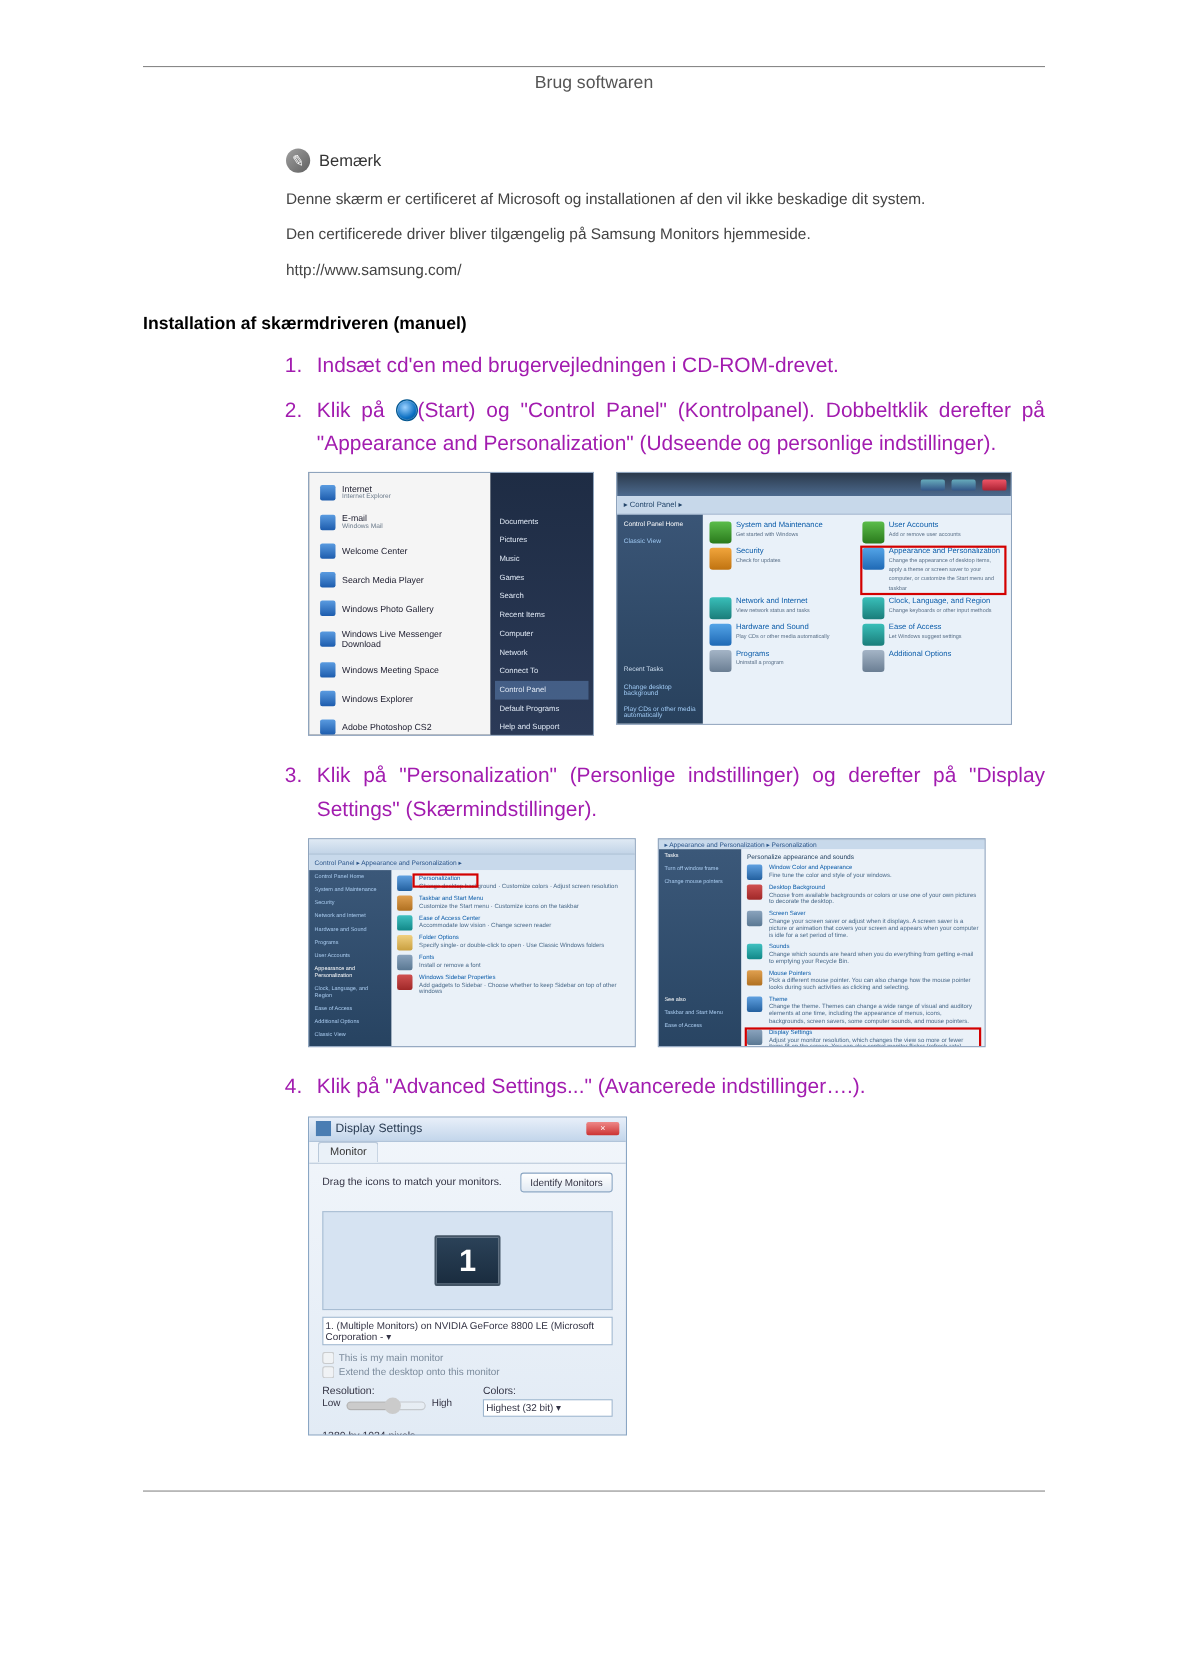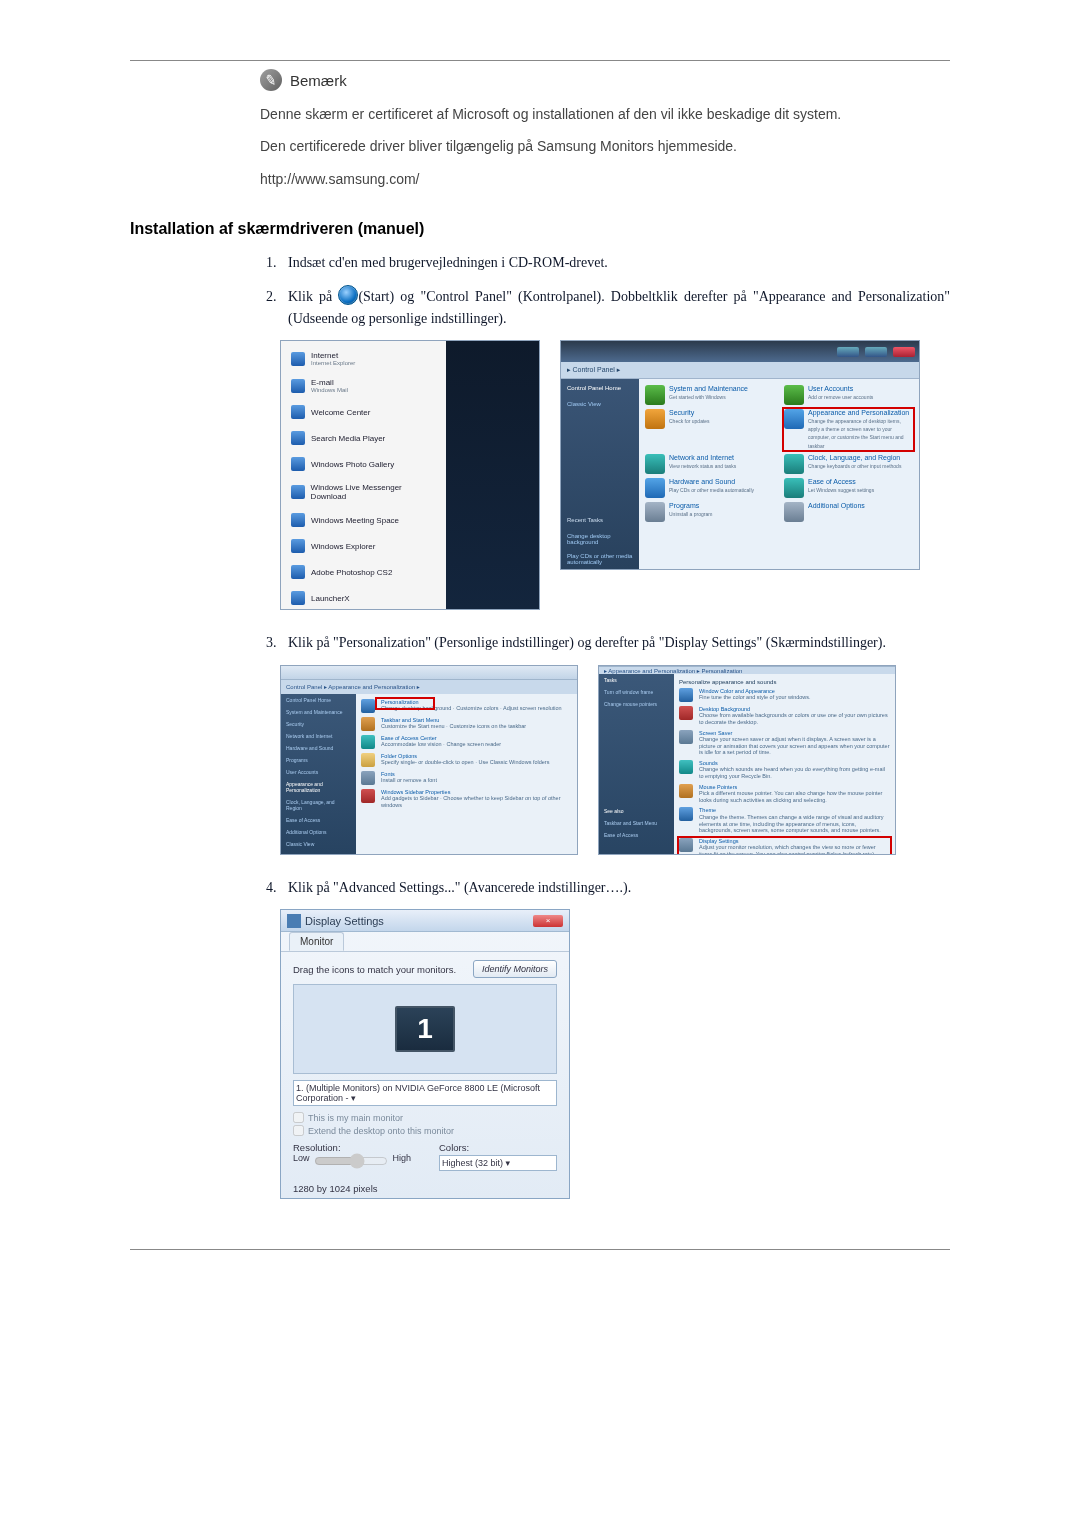--- a/index.html
+++ b/index.html
@@ -11,28 +11,28 @@
     .note-head { display: flex; align-items: center; gap: 8px; margin-bottom: 12px; }
     .note-icon { width: 22px; height: 22px; border-radius: 50%; background: linear-gradient(135deg, #a0a0a0, #606060); position: relative; display: inline-flex; align-items: center; justify-content: center; font-size: 13px; color: #fff; }
     .note-icon::before { content: "✎"; transform: rotate(10deg); font-size: 14px; }
     .note-title { font-weight: normal; color: #333; font-size: 15px; }
     .note-text { font-size: 14px; color: #444; line-height: 1.6; margin-bottom: 10px; }
     .section-heading { font-size: 16px; font-weight: bold; color: #000; margin: 30px 0 14px 0; }
     .indented { margin-left: 130px; }
     .body-text { font-size: 14px; color: #444; }
     sup { font-size: 10px; }
     ol.steps { list-style: decimal; margin-left: 150px; margin-top: 14px; }
-    ol.steps > li { font-size: 14px; color: #0f172a; line-height: 1.6; margin-bottom: 10px; padding-left: 8px; text-align: justify; font-family: Liberation Serif, serif; }
+    ol.steps > li { font-size: 19px; color: #a21caf; line-height: 1.6; margin-bottom: 10px; padding-left: 8px; text-align: justify; }
     .vista-icon { width: 20px; height: 20px; border-radius: 50%; background: radial-gradient(circle at 40% 35%, #9bd1ff, #0b6fc2 60%, #003d6e); display: inline-block; vertical-align: -4px; border: 1px solid #00558e; box-shadow: 0 0 1px #fff inset; }
     .figure-area { margin-left: 150px; margin-top: 8px; margin-bottom: 22px; }
     .fig-row { display: flex; gap: 20px; }
     .screenshot { background: #dce5ee; border: 1px solid #8fa4bd; overflow: hidden; position: relative; }
 
     
-    .sm { width: 260px; height: 270px; background: linear-gradient(#0e1a2b, #13253d); display: flex; flex-direction: column; }
+    .sm { width: 260px; height: 240px; background: linear-gradient(#0e1a2b, #13253d); display: flex; }
     .sm-left { width: 165px; background: #f5f5f5; display: flex; flex-direction: column; }
     .sm-left-items { padding: 4px; }
     .sm-item { display: flex; align-items: center; gap: 6px; padding: 6px 6px; font-size: 8px; color: #223; }
     .sm-item .ico { width: 14px; height: 14px; background: linear-gradient(#5a9be0,#1d5cad); border-radius: 2px; }
     .sm-right { flex: 1; background: linear-gradient(#1e2c44,#2b3a57); padding: 6px 4px; }
     .sm-right .ritem { color: #dfe8f4; font-size: 7px; padding: 5px 4px; }
     .sm-right .ritem.hl { background: rgba(120,170,230,0.35); }
 
     
     .cp { width: 360px; height: 230px; background: linear-gradient(#eef3f9, #d8e3ef); display:flex; flex-direction:column; }
@@ -71,41 +71,42 @@
     .pz-entry .etext .etitle { color:#0b5ca9; }
     .pz-entry .etext .edesc { color:#4a6a89; }
 
     
     .ds { width: 290px; height: 290px; background: linear-gradient(#f2f6fb, #e2ebf5); border:1px solid #8aa6c4; }
     .ds-title { height:22px; background:linear-gradient(#e8eff9,#c3d6eb); display:flex; align-items:center; padding:0 6px; font-size:11px; color:#2a3c53; border-bottom:1px solid #a1b9d1; }
     .ds-title .close { margin-left:auto; width:30px; height:12px; background:linear-gradient(#e88,#c33); border-radius:2px; font-size:8px; color:#fff; text-align:center; line-height:12px; }
     .ds-tab { height:20px; font-size:10px; padding:0 8px; border-bottom:1px solid #bac9da; display:flex; align-items:flex-end; }
     .ds-tab span { padding:3px 10px; border:1px solid #bac9da; border-bottom:1px solid #eaf1f8; background:#eaf1f8; border-radius:3px 3px 0 0; }
     .ds-body { padding:8px 12px; }
-    .ds-instructions { font-size:9.5px; color:#334; margin-bottom:6px; display:flex; justify-content:space-between; align-items:center; }
-    .ds-btn { display:inline-block; padding:3px 8px; font-size:9px; color:#334; background:linear-gradient(#fff,#e2eaf3); border:1px solid #8ba6c3; border-radius:3px;font-style:italic; }
+    .ds-instructions { font-size:9.5px; color:#334; margin-bottom:17px; display:flex; justify-content:space-between; align-items:center; }
+    .ds-btn { display:inline-block; padding:3px 8px; font-size:9px; color:#334; background:linear-gradient(#fff,#e2eaf3); border:1px solid #8ba6c3; border-radius:3px; }
     .ds-monitor-area { height:90px; background:#d6e3f2; border:1px solid #a8bdd3; display:flex; align-items:center; justify-content:center; margin-bottom:6px; }
     .ds-monitor { width:60px; height:46px; background:linear-gradient(#2b4258,#1a2c3f); color:#fff; display:flex; align-items:center; justify-content:center; font-size:28px; font-weight:bold; border:2px solid #456; border-radius:2px; }
     .ds-select { width:100%; font-size:9px; padding:2px; border:1px solid #9db6cf; background:#fff; color:#334; margin-bottom:6px; }
     .ds-chk { font-size:9px; color:#7b8b9c; margin-bottom:2px; display:flex; gap:4px; align-items:center; }
     .ds-chk input { width:11px; height:11px; }
     .ds-row { display:flex; gap:28px; margin-top:6px; }
     .ds-col { flex:1; font-size:9.5px; color:#334; }
     .ds-slider { width:100%; }
     .ds-res { text-align:left; font-size:9.5px; margin-top:14px; }
     .ds-footer { display:flex; justify-content:space-between; align-items:center; margin-top:10px; }
     .ds-link { color:#1a61a9; font-size:9.5px; }
 
     hr.footer-line { border: none; border-top: 1px solid #888; margin: 50px 0 0 0; }
   </style>
 </head>
 <body>
 
 <div class="page">
   <hr class="divider">
+  <div class="header-title">Brug softwaren</div>
 
   <div class="note-block">
     <div class="note-head">
       <span class="note-icon"></span>
       <span class="note-title">Bemærk</span>
     </div>
     <p class="note-text">Denne skærm er certificeret af Microsoft og installationen af den vil ikke beskadige dit system.</p>
     <p class="note-text">Den certificerede driver bliver tilgængelig på Samsung Monitors hjemmeside.</p>
     <p class="note-text">http://www.samsung.com/</p>
   </div>

